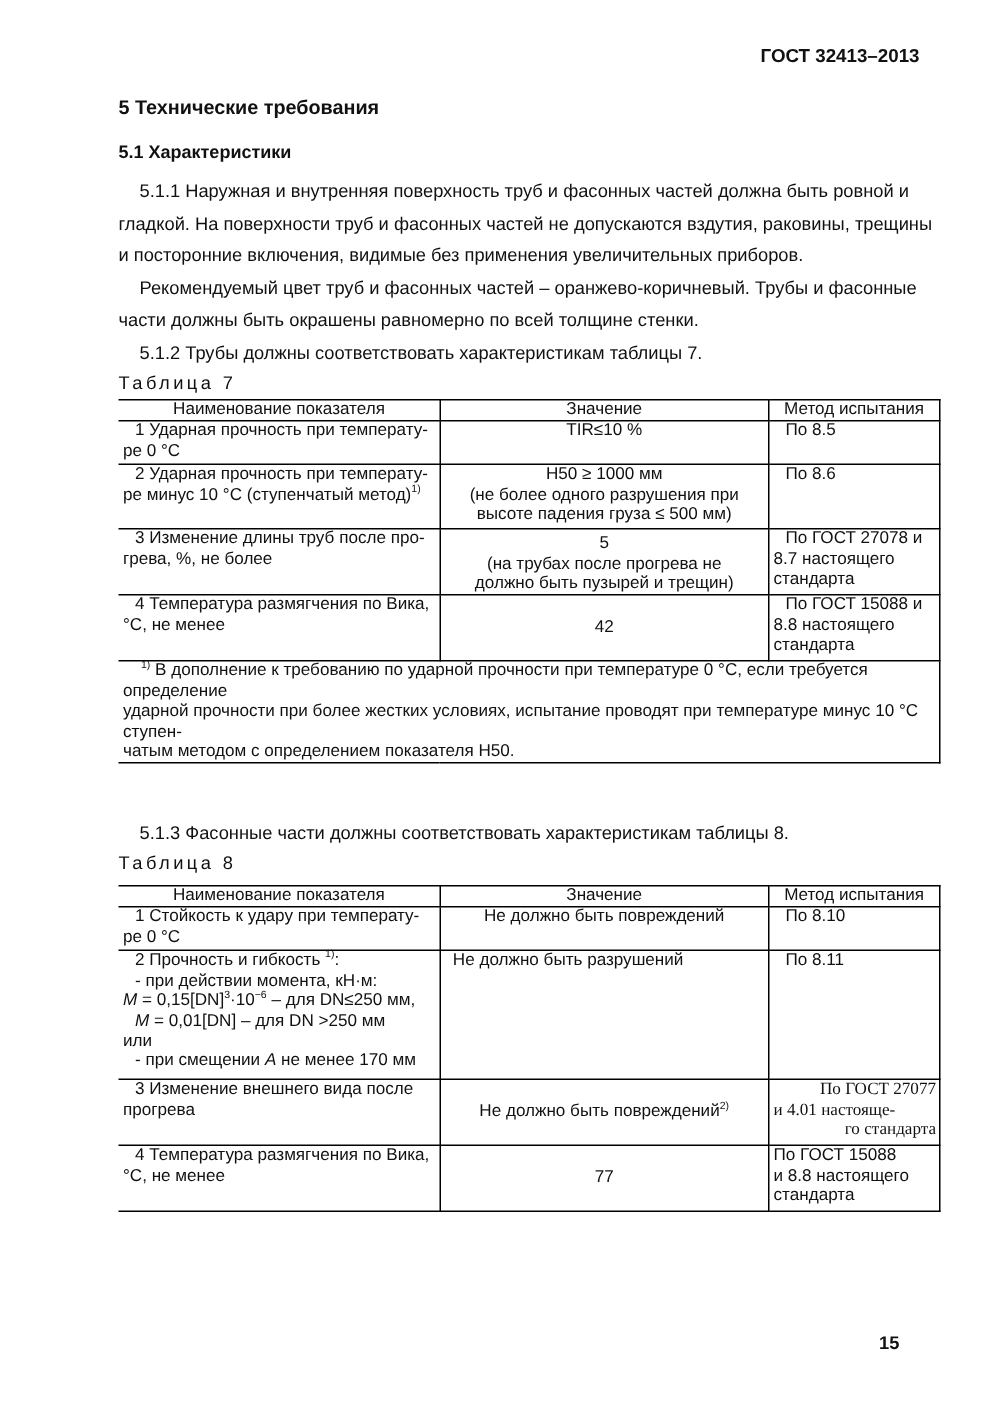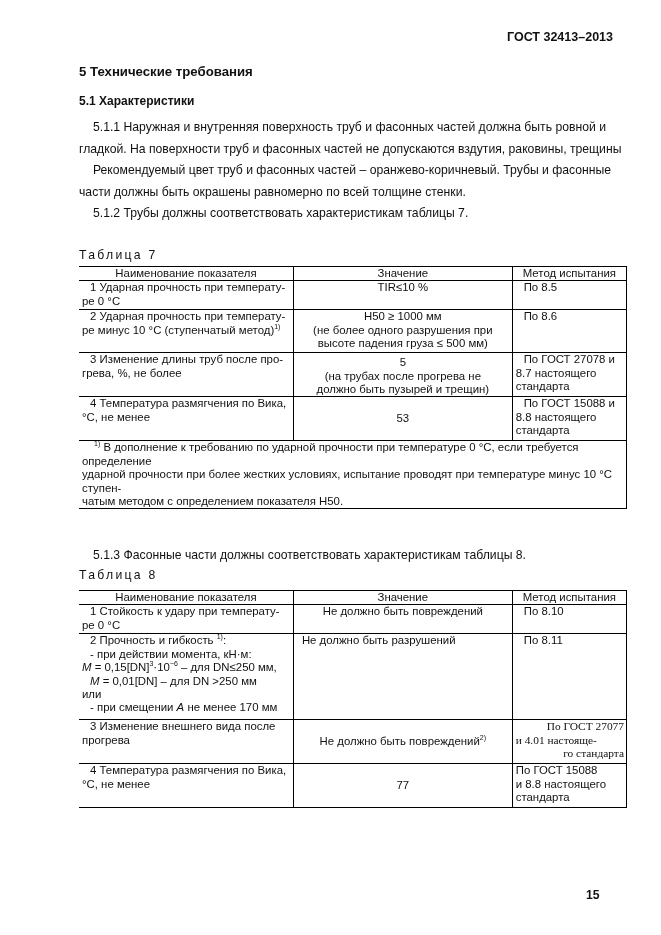--- a/index.html
+++ b/index.html
@@ -49,20 +49,21 @@
 <body>
 
 <div class="page-header">ГОСТ 32413–2013</div>
 
 <div class="h1">5 Технические требования</div>
 <div class="h2">5.1 Характеристики</div>
 
 <div class="para" style="top:117px;">
   <div class="ind">5.1.1 Наружная и внутренняя поверхность труб и фасонных частей должна быть ровной и</div>
   <div>гладкой. На поверхности труб и фасонных частей не допускаются вздутия, раковины, трещины</div>
+  <div>и посторонние включения, видимые без применения увеличительных приборов.</div>
   <div class="ind">Рекомендуемый цвет труб и фасонных частей – оранжево-коричневый. Трубы и фасонные</div>
   <div>части должны быть окрашены равномерно по всей толщине стенки.</div>
   <div class="ind">5.1.2 Трубы должны соответствовать характеристикам таблицы 7.</div>
 </div>
 
 <div class="tcap" style="top:248px;">Таблица 7</div>
 
 <table class="gost" style="top:266px;">
   <thead>
     <tr>
@@ -106,21 +107,21 @@
         <span class="ind1">По ГОСТ 27078 и</span><br>
         <span>8.7 настоящего</span><br>
         <span>стандарта</span>
       </td>
     </tr>
     <tr style="height:44px;">
       <td>
         <span class="ind1">4 Температура размягчения по Вика,</span><br>
         <span>°С, не менее</span>
       </td>
-      <td class="valmid">53</td>
+      <td class="valmid">42</td>
       <td>
         <span class="ind1">По ГОСТ 15088 и</span><br>
         <span>8.8 настоящего</span><br>
         <span>стандарта</span>
       </td>
     </tr>
     <tr>
       <td colspan="3" class="footnote">
         <span class="fn-ind"><sup>1)</sup></span>
         <span>В дополнение к требованию по ударной прочности при температуре 0 °С, если требуется определение</span><br>

